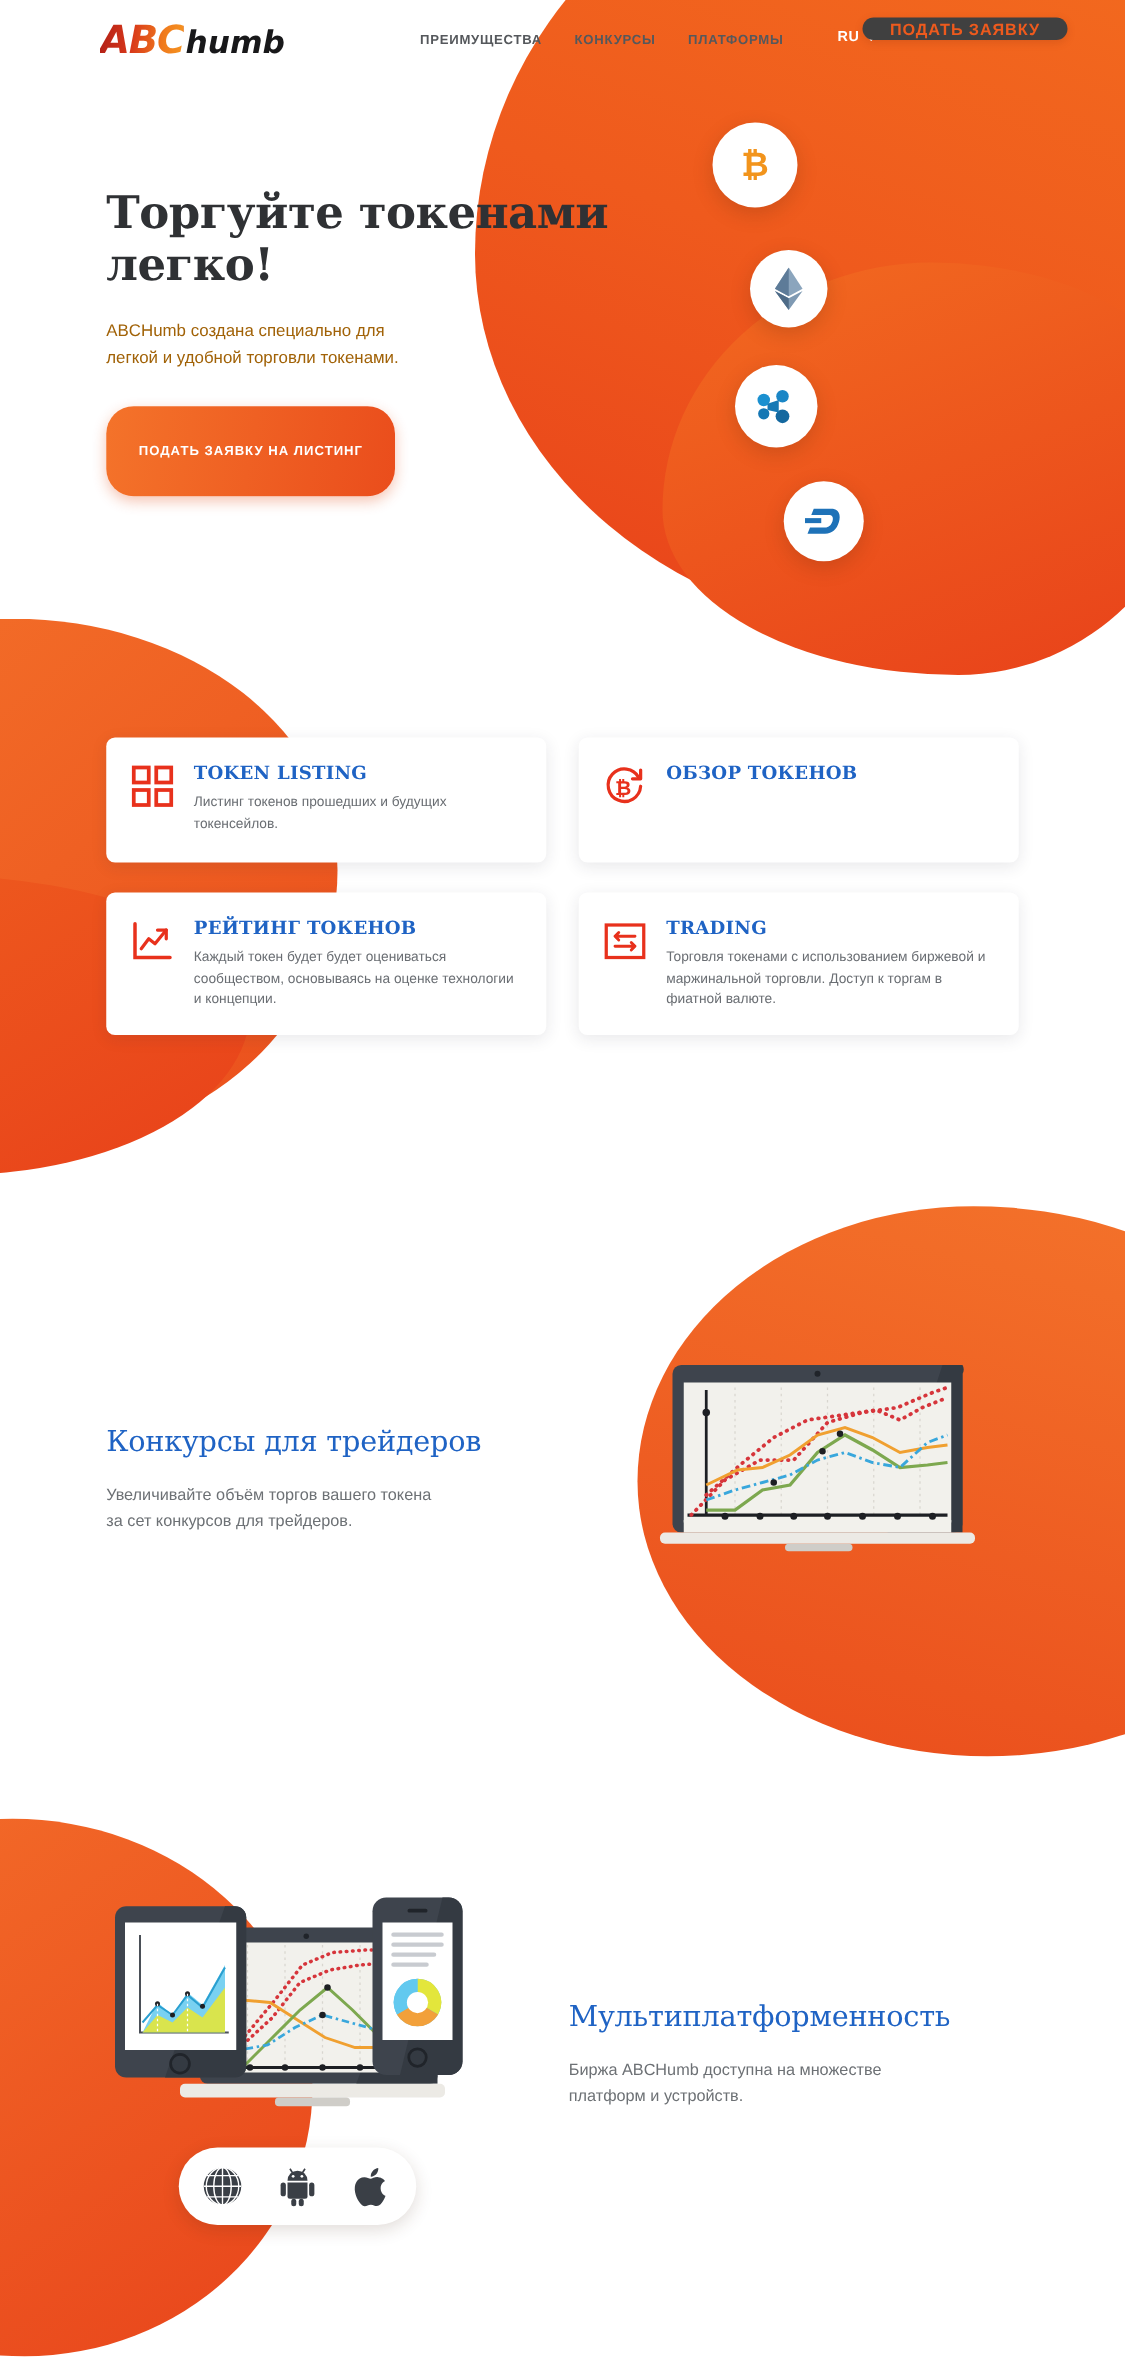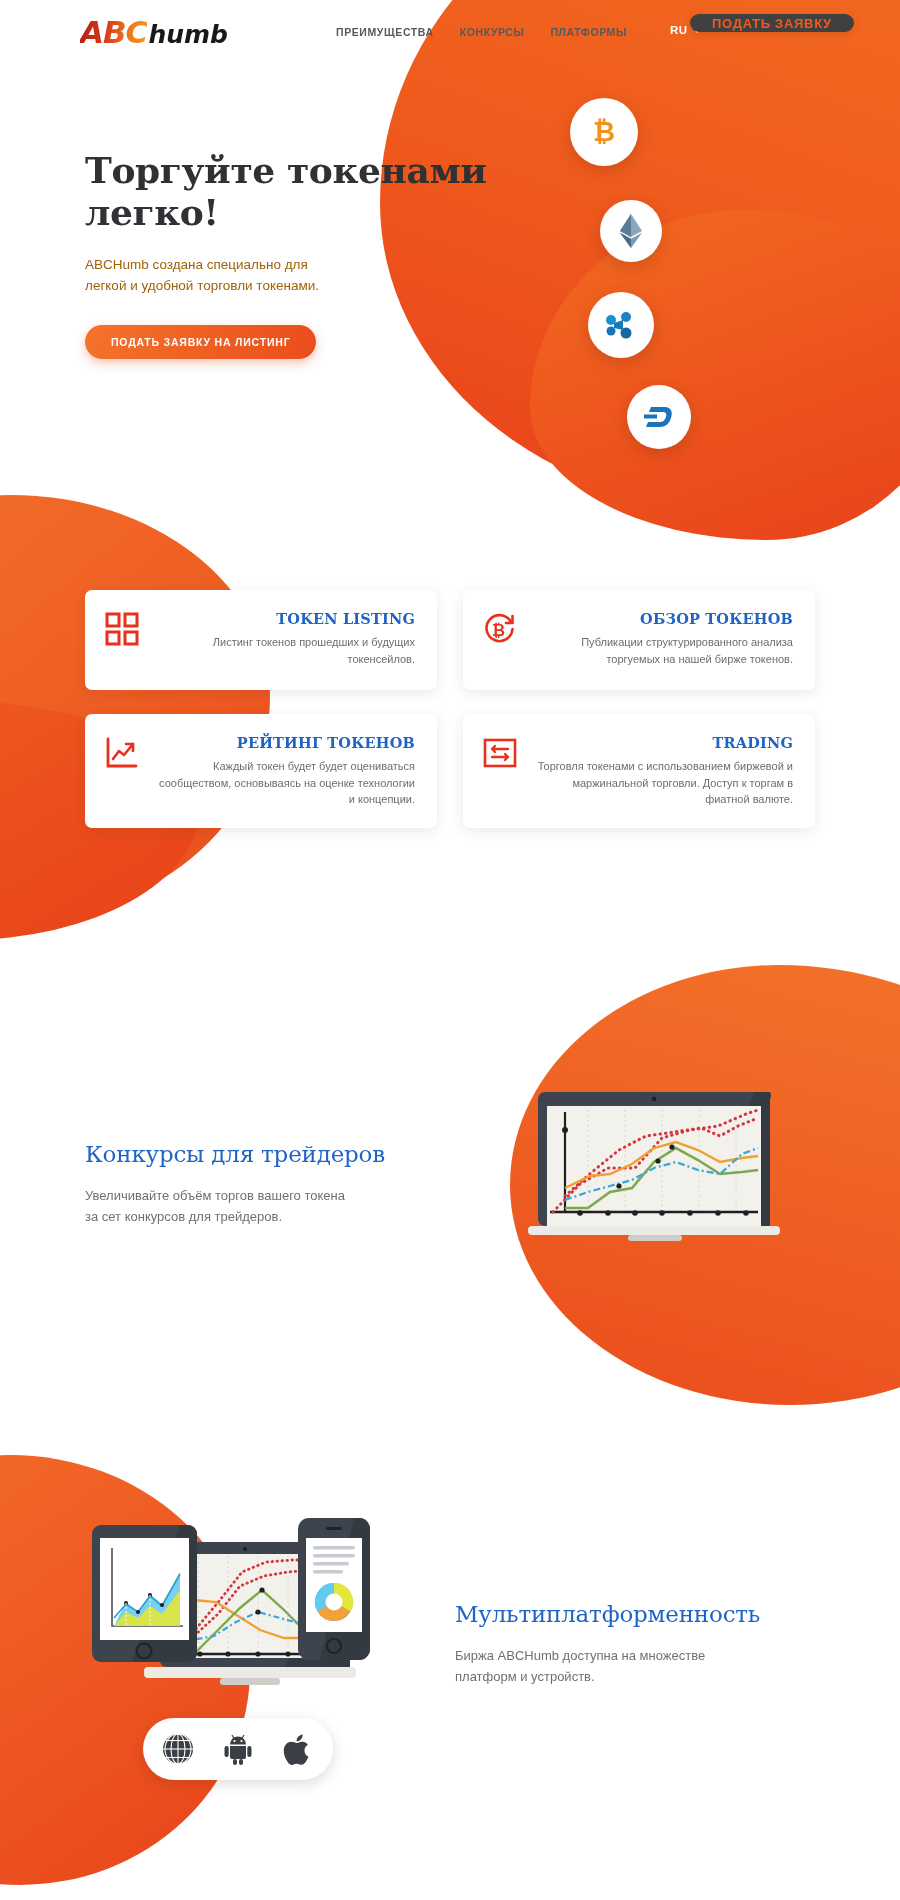--- a/index.html
+++ b/index.html
@@ -73,21 +73,21 @@
   .hero h1 {
     font-family: "DejaVu Serif", serif;
     font-size: 36px; line-height: 1.18; font-weight: 700;
     color: #2f3134; letter-spacing: -.4px;
   }
   .hero p {
     margin-top: 21px; font-size: 13.5px; line-height: 1.55; color: #a16207;
   }
   .btn-primary {
     display:inline-block; margin-top: 28px;
-    padding: 11px 26px; border-radius: 22px; border:none; cursor:pointer;
+    padding: 30px 26px; border-radius: 22px; border:none; cursor:pointer;
     background: linear-gradient(100deg, #f4732a 0%, #ea4d1c 100%);
     color:#fff; font-size:10.5px; font-weight:700; letter-spacing:.8px;
     box-shadow: 0 4px 11px rgba(224,70,20,.32);
   }
 
   
   .coin {
     position:absolute; z-index: 12; border-radius:50%; background:#fff;
     box-shadow: 0 5px 16px rgba(90,40,15,.22);
     display:flex; align-items:center; justify-content:center;
@@ -107,21 +107,21 @@
   .feat-blob-b {
     position:absolute; left:-230px; top: 700px; width: 430px; height: 240px;
     background: linear-gradient(150deg, #ef5f1f 0%, #e8411a 100%);
     border-radius: 40% 60% 55% 45% / 45% 45% 55% 55%;
     z-index: 2;
   }
 
   
   .cards {
     position:absolute; left: 85px; top: 590px; width: 730px; z-index: 8;
-    display:grid; grid-template-columns: 352px 352px; gap: 24px 26px; text-align: right;
+    display:grid; grid-template-columns: 352px 352px; gap: 24px 26px;
   }
   .card {
     background:#fff; border-radius: 7px; padding: 20px 22px 20px 20px;
     box-shadow: 0 3px 13px rgba(40,40,60,.10);
     display:flex; gap: 16px; align-items:flex-start;
     min-height: 100px;
   }
   .card-icon { flex:0 0 auto; width: 34px; height: 34px; margin-top: 2px; }
   .card-body { flex:1 1 auto; }
   .card h3 {
@@ -258,21 +258,20 @@
     <div class="card">
       <span class="card-icon">
         <svg width="34" height="34" viewBox="0 0 34 34">
           <path d="M28 10 A13 13 0 1 0 29.5 17" fill="none" stroke="#e8311c" stroke-width="2.6" stroke-linecap="round"></path>
           <path d="M29.5 4 L29.5 11 L23 11" fill="none" stroke="#e8311c" stroke-width="2.6" stroke-linecap="round" stroke-linejoin="round"></path>
           <text x="15.5" y="24" font-family="DejaVu Sans, sans-serif" font-size="16" font-weight="bold" fill="#e8311c" text-anchor="middle">₿</text>
         </svg>
       </span>
       <div class="card-body">
         <h3>ОБЗОР ТОКЕНОВ</h3>
-        <p>Публикации структурированного анализа торгуемых на нашей бирже токенов.</p>
       </div>
     </div>
 
     <div class="card">
       <span class="card-icon">
         <svg width="34" height="34" viewBox="0 0 34 34">
           <path d="M3 3 V30 H31" fill="none" stroke="#e8311c" stroke-width="2.8" stroke-linecap="round"></path>
           <path d="M8 23 L14 15 L19 19 L28 8" fill="none" stroke="#e8311c" stroke-width="2.6" stroke-linecap="round" stroke-linejoin="round"></path>
           <path d="M21 8 H28 V15" fill="none" stroke="#e8311c" stroke-width="2.6" stroke-linecap="round" stroke-linejoin="round"></path>
         </svg>

